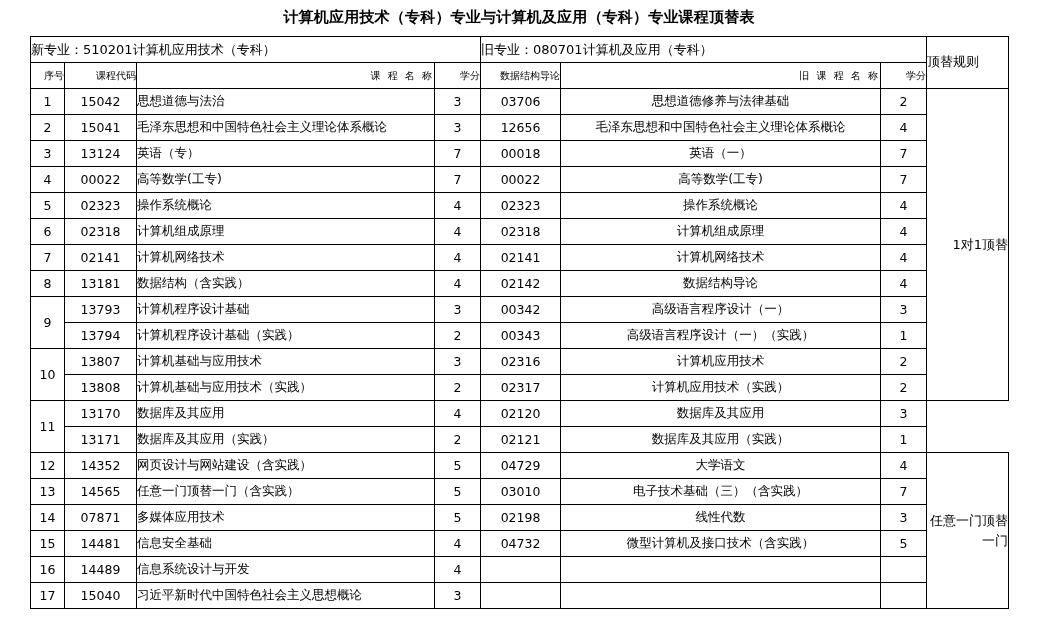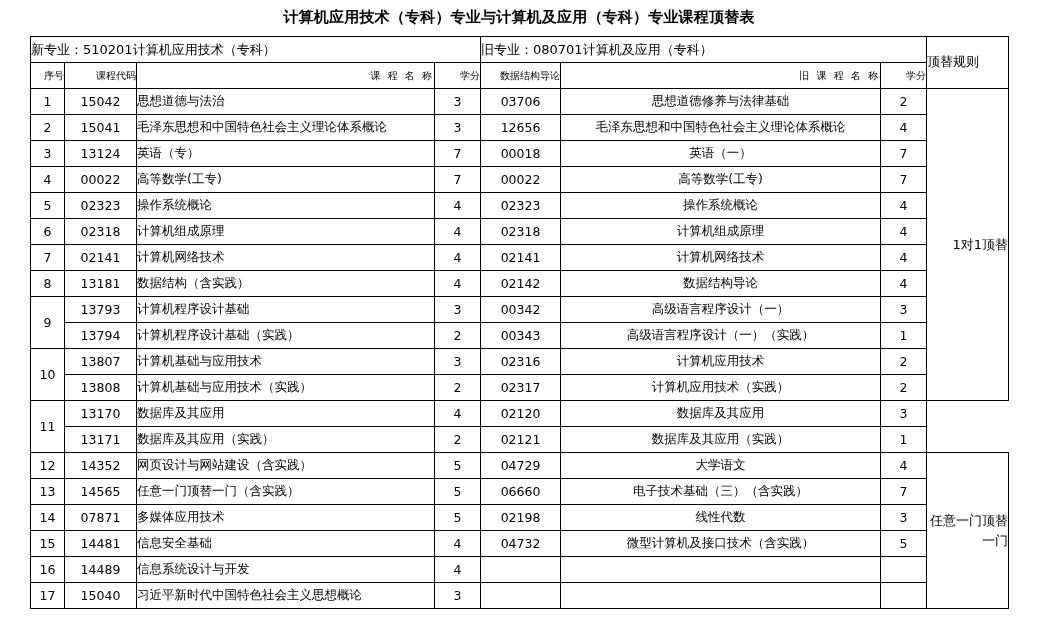--- a/index.html
+++ b/index.html
@@ -244,21 +244,21 @@
         <td class="c-oldcode">04729</td>
         <td class="c-oldname">大学语文</td>
         <td class="c-oldcr">4</td>
         <td class="rule-cell" rowspan="6">任意一门顶替一门</td>
       </tr>
       <tr>
         <td class="c-seq">13</td>
         <td class="c-newcode">14565</td>
         <td class="c-newname">任意一门顶替一门（含实践）</td>
         <td class="c-newcr">5</td>
-        <td class="c-oldcode">06660</td>
+        <td class="c-oldcode">03010</td>
         <td class="c-oldname">电子技术基础（三）（含实践）</td>
         <td class="c-oldcr">7</td>
       </tr>
       <tr>
         <td class="c-seq">14</td>
         <td class="c-newcode">07871</td>
         <td class="c-newname">多媒体应用技术</td>
         <td class="c-newcr">5</td>
         <td class="c-oldcode">02198</td>
         <td class="c-oldname">线性代数</td>

